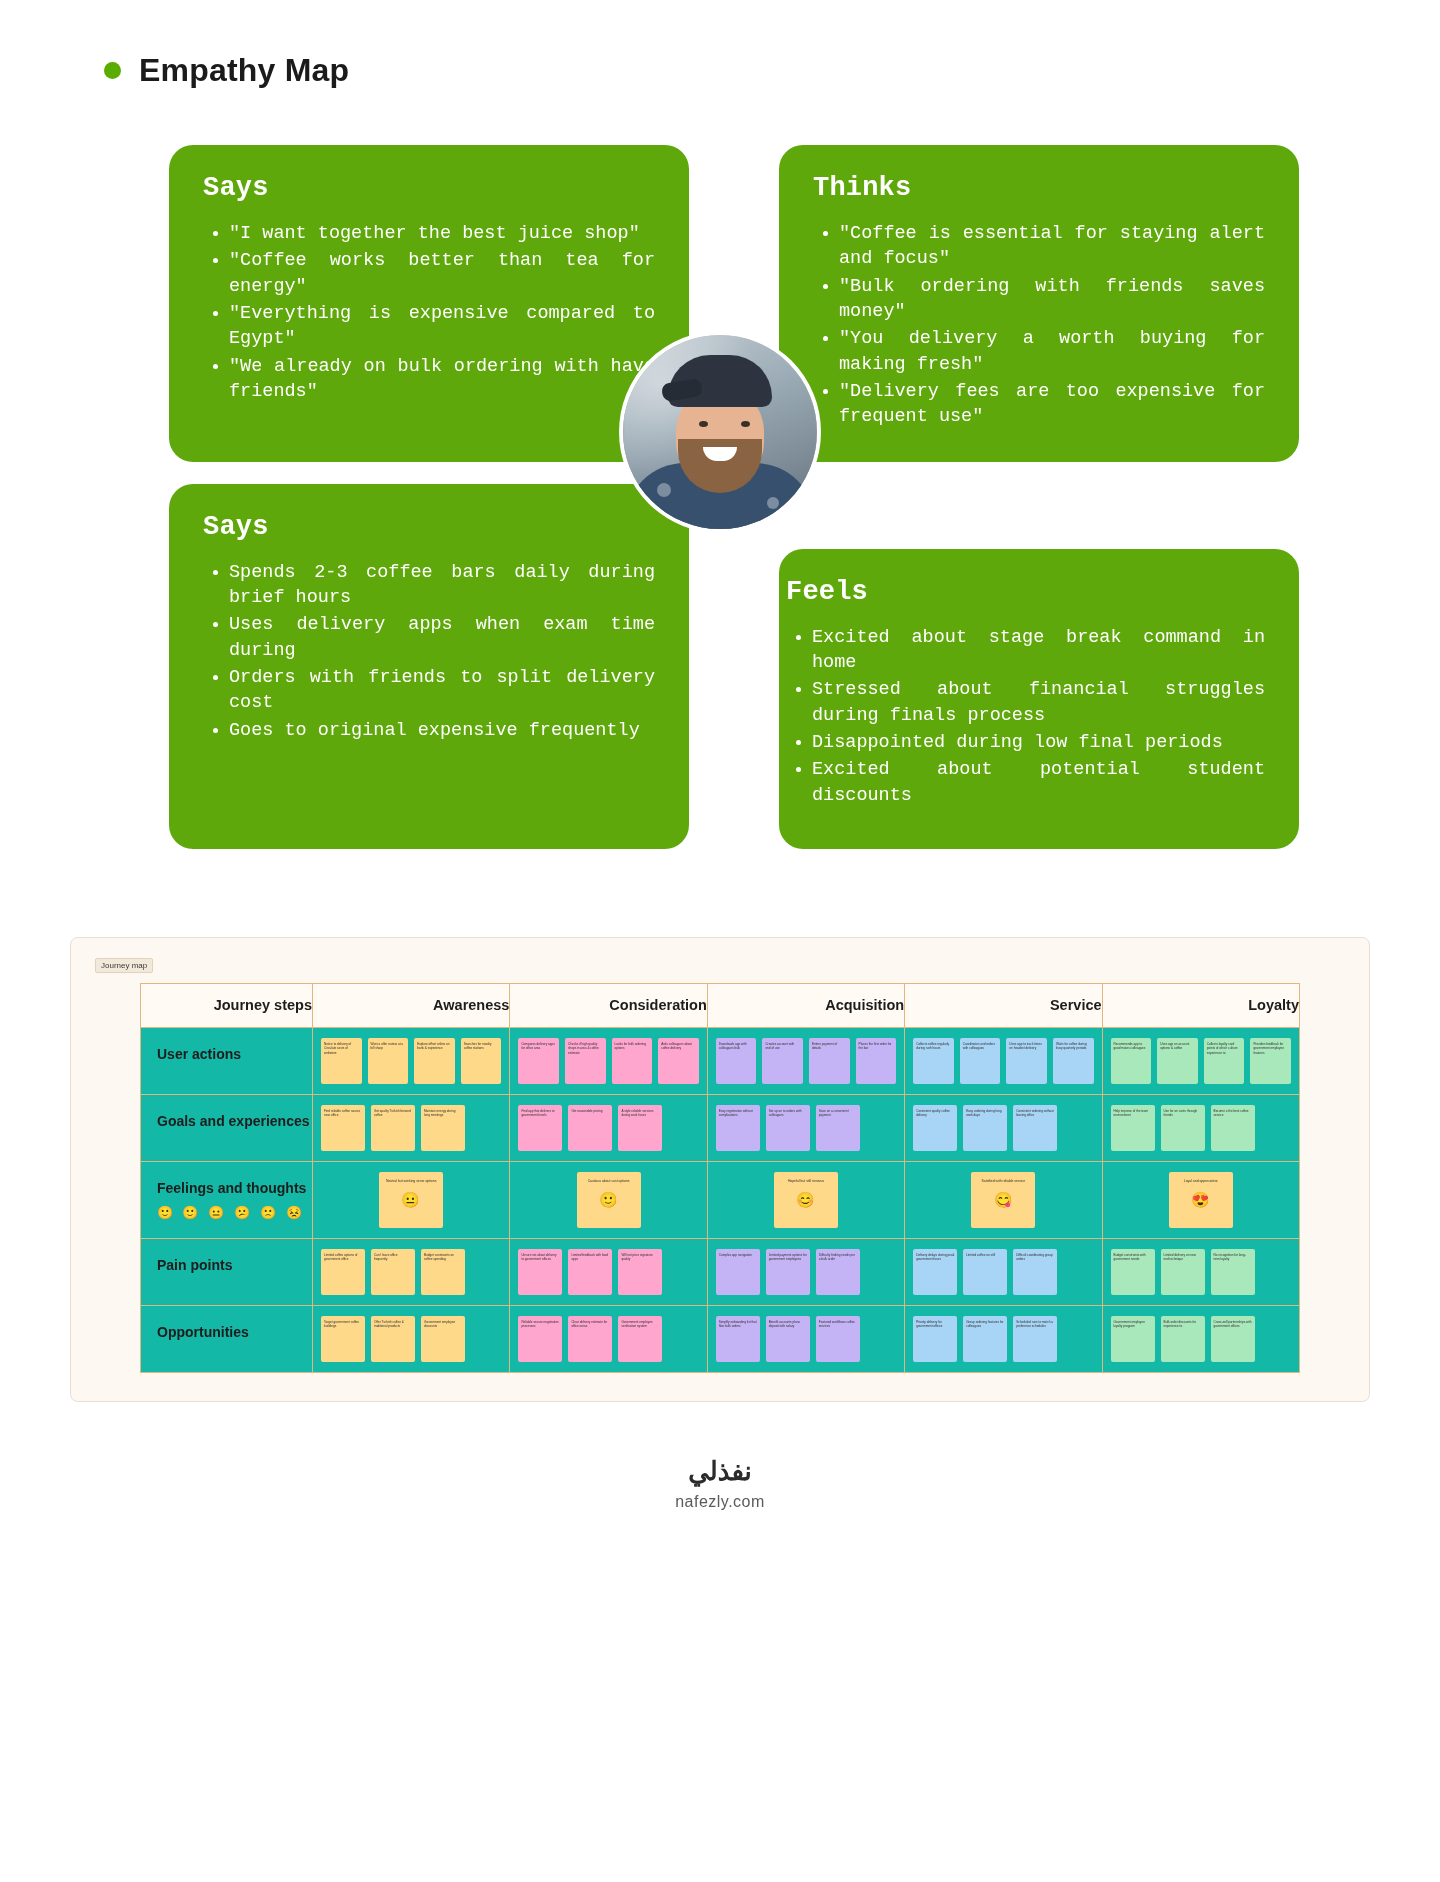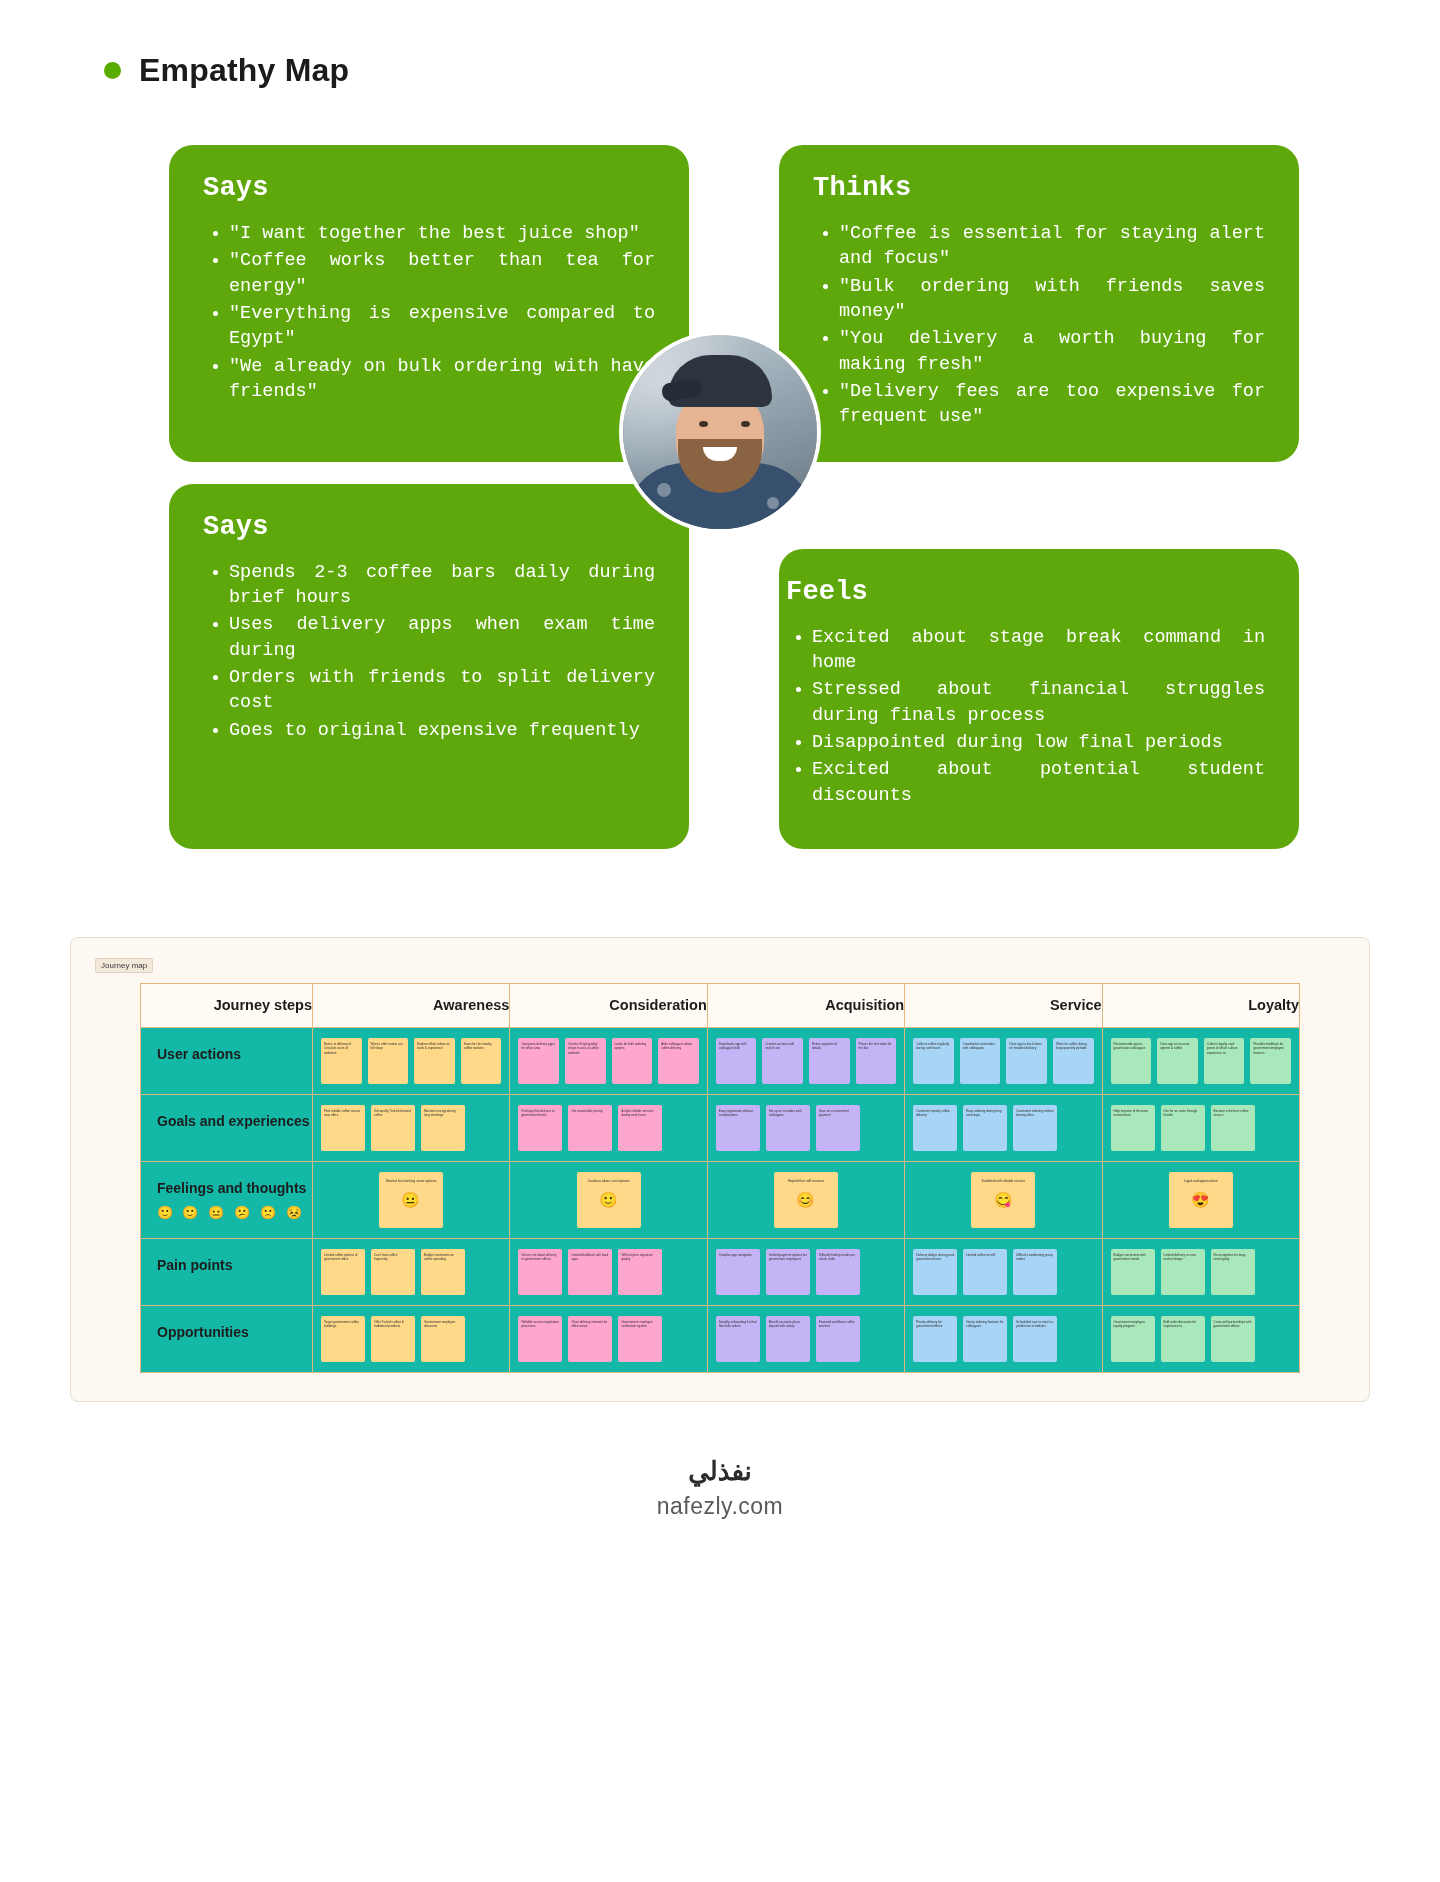--- a/index.html
+++ b/index.html
@@ -282,21 +282,21 @@
   }
   .footer-logo {
     font-size: 26px;
     font-weight: 700;
     color: #2b2b2b;
     letter-spacing: 2px;
     direction: rtl;
   }
   .footer-url {
     margin-top: 6px;
-    font-size: 23px;
+    font-size: 16px;
     color: #5a5a5a;
     letter-spacing: .5px;
   }
 </style>
 </head>
 <body>
 
 <div class="page">
 
   <div class="header">

